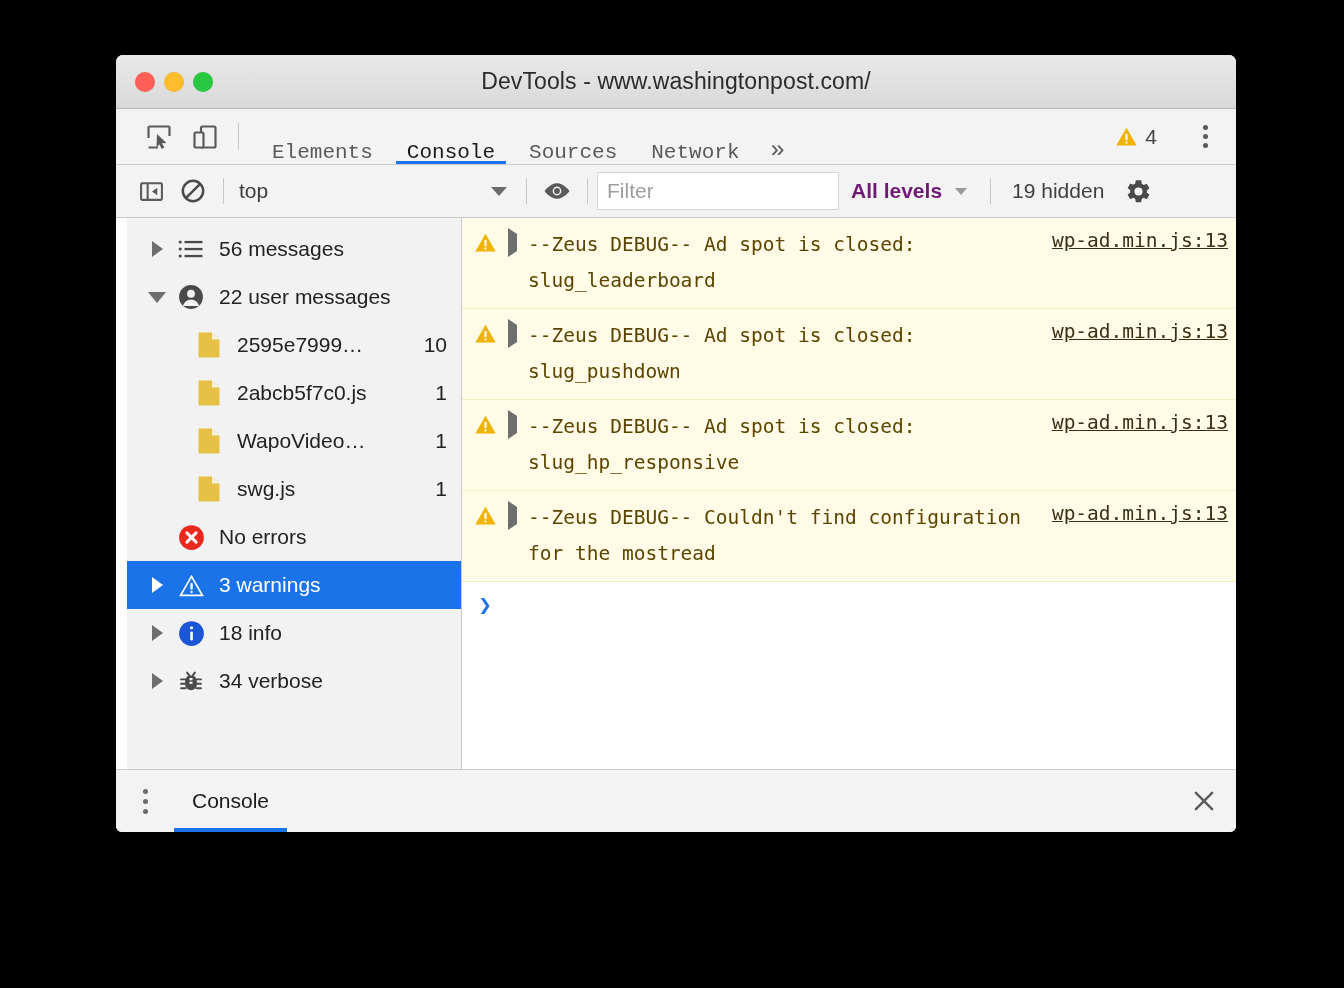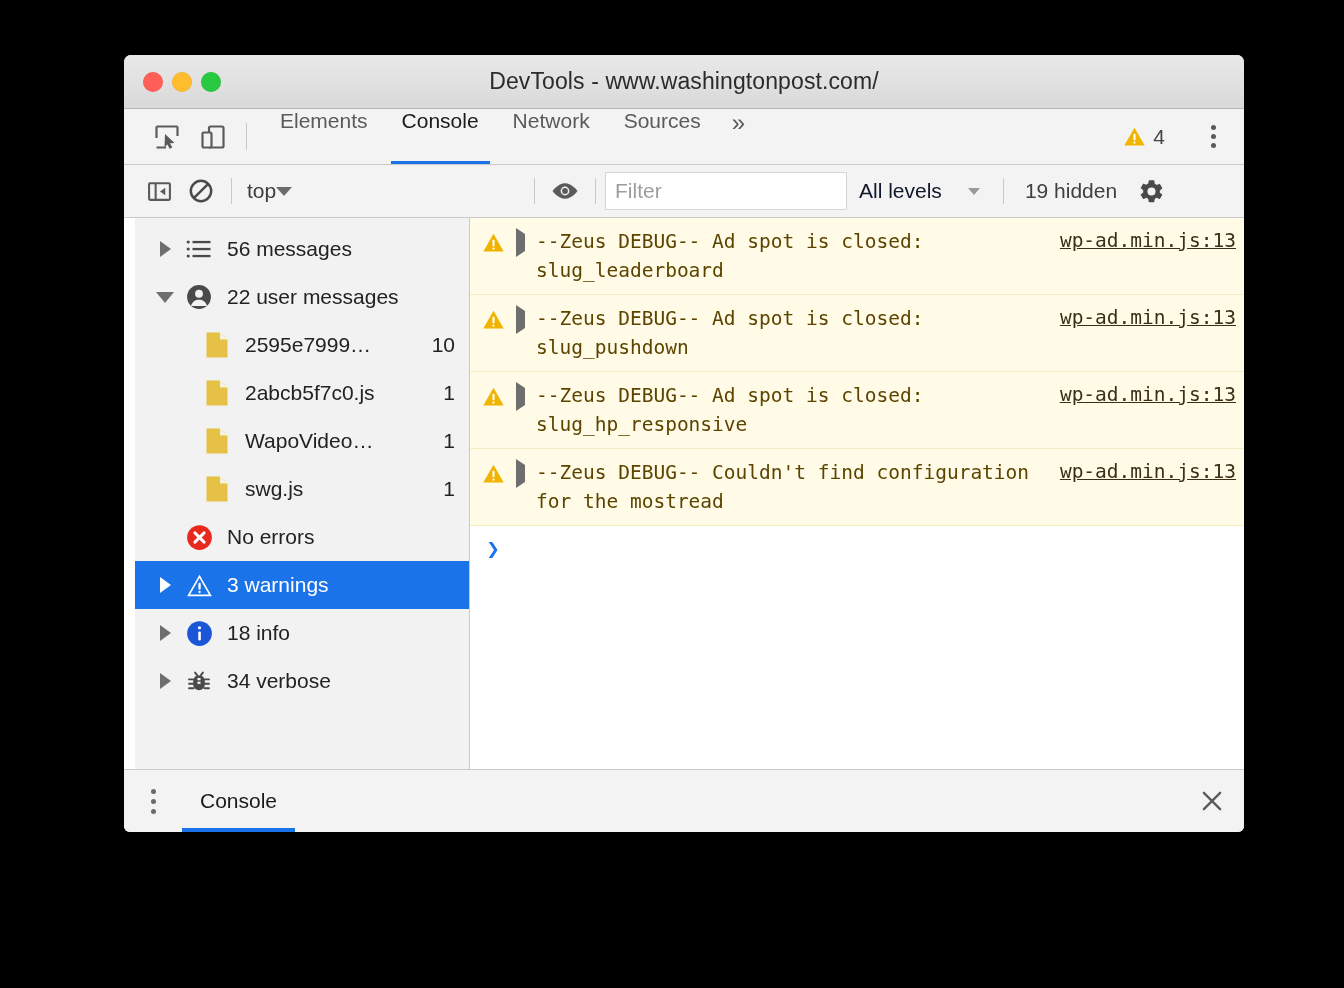--- a/index.html
+++ b/index.html
@@ -11,21 +11,21 @@
     overflow: hidden;
   }
   body {
     font-family: "Liberation Sans", sans-serif;
     -webkit-font-smoothing: antialiased;
   }
 
   
   #window {
     position: absolute;
-    left: 124px;
+    left: 116px;
     top: 55px;
     width: 1120px;
     height: 777px;
     background: #fff;
     border-radius: 7px 7px 6px 6px;
     overflow: hidden;
     box-shadow: 0 0 0 0.5px rgba(0,0,0,0.35);
     display: flex;
     flex-direction: column;
   }
@@ -86,27 +86,28 @@
   #tb-icons { display: flex; align-items: stretch; padding-left: 20px; }
   .tb-sep {
     width: 1px;
     background: #c8c8c8;
     margin: 14px 10px 14px 10px;
     flex: 0 0 1px;
   }
   #tabs { display: flex; align-items: stretch; margin-left: 6px; }
   .tab {
     display: flex;
-    align-items: flex-start;
+    align-items: flex-end;
     padding: 0 17px;
     font-size: 21px;
     color: #5a5a5a;
     position: relative;
     cursor: default;
     white-space: nowrap;
+    font-family: Liberation Mono, monospace;
   }
   .tab.active { color: #1a1a1a; }
   .tab.active::after {
     content: "";
     position: absolute;
     left: 6px; right: 6px;
     bottom: 0;
     height: 3px;
     background: #1a73e8;
   }
@@ -162,20 +163,21 @@
   .ct-sep {
     width: 1px;
     height: 26px;
     background: #c8c8c8;
     margin: 0 9px;
     flex: 0 0 1px;
   }
   #context-select {
     display: flex;
     align-items: center;
+    justify-content: space-between;
     width: 268px;
     padding: 0 10px 0 6px;
     cursor: default;
   }
   #context-label {
     font-size: 21px;
     color: #3c3c3c;
   }
   .caret {
     width: 0; height: 0;
@@ -199,25 +201,26 @@
     color: #9d9d9d;
     padding: 0 9px;
     font-family: "Liberation Sans", sans-serif;
     outline: none;
     box-sizing: border-box;
   }
   #filter-input::placeholder { color: #9d9d9d; opacity: 1; }
   #levels-select {
     display: flex;
     align-items: center;
-    gap: 26px;
-    font-size: 21px;
-    color: #0f172a;
+    gap: 13px;
+    font-size: 21px;
+    color: #701a75;
     padding: 0 14px 0 12px;
     cursor: default;
+    font-weight: bold;
   }
   #hidden-count {
     font-size: 21px;
     color: #404040;
     padding: 0 12px;
     cursor: default;
   }
   #settings-btn {
     width: 40px;
     display: flex;
@@ -332,21 +335,21 @@
   .msg-expand .tri {
     width: 0; height: 0;
     border-top: 6px solid transparent;
     border-bottom: 6px solid transparent;
     border-left: 9px solid #6e6e6e;
   }
   .msg-text {
     flex: 1 1 auto;
     font-family: "DejaVu Sans Mono", monospace;
     font-size: 19.5px;
-    line-height: 29px;
+    line-height: 36px;
     color: #5c4400;
     white-space: pre-wrap;
     word-break: break-word;
     padding-right: 10px;
     min-width: 0;
   }
   .msg-link {
     flex: 0 0 auto;
     font-family: "DejaVu Sans Mono", monospace;
     font-size: 19.5px;
@@ -462,24 +465,24 @@
     </div>
     <div class="tb-sep"></div>
     <div id="tabs">
       <div class="tab">
         <span>Elements</span>
       </div>
       <div class="tab active">
         <span>Console</span>
       </div>
       <div class="tab">
+        <span>Sources</span>
+      </div>
+      <div class="tab">
         <span>Network</span>
-      </div>
-      <div class="tab">
-        <span>Sources</span>
       </div>
       <div class="tab more">
         <span>»</span>
       </div>
     </div>
     <div id="tabbar-right">
       <div id="warn-badge">
         <span>
           <svg width="23" height="23" viewBox="0 0 24 24">
             <path d="M12 2.8 L22.6 21.4 H1.4 Z" fill="#f0b400"></path>

